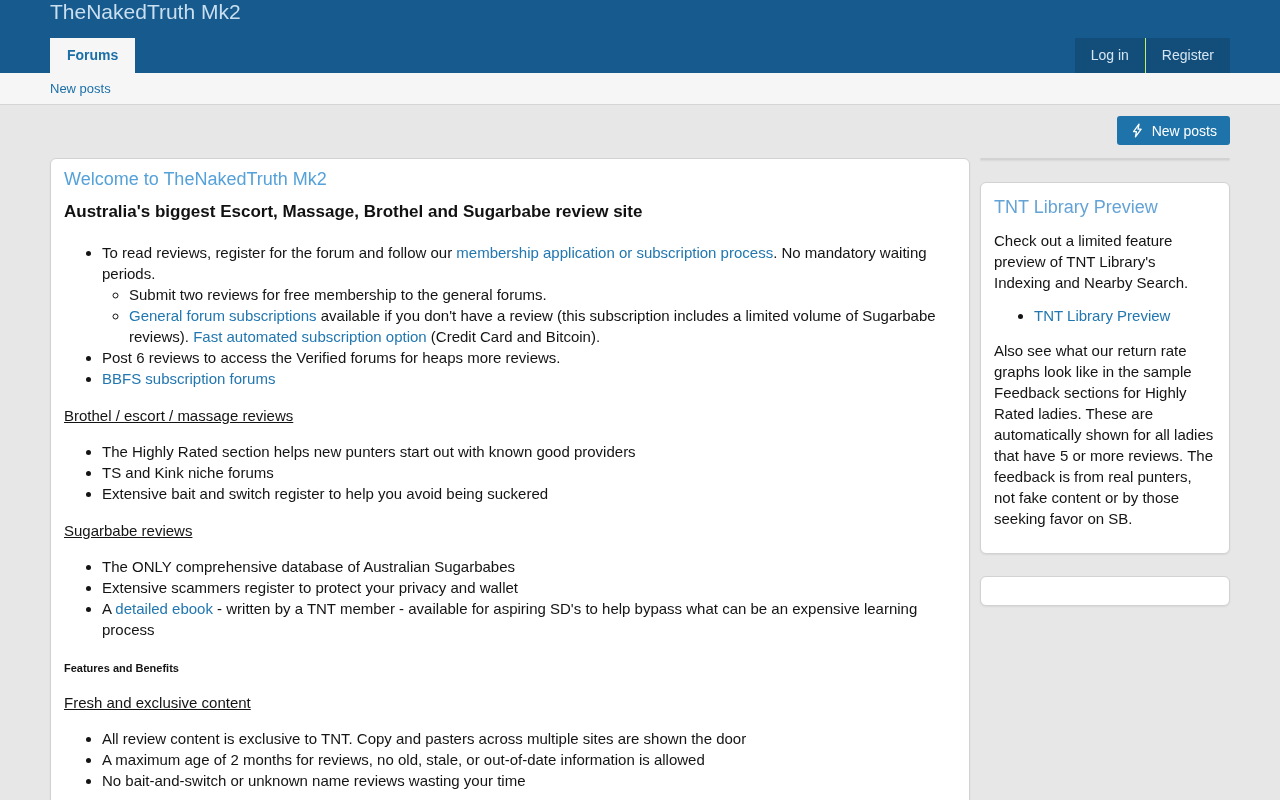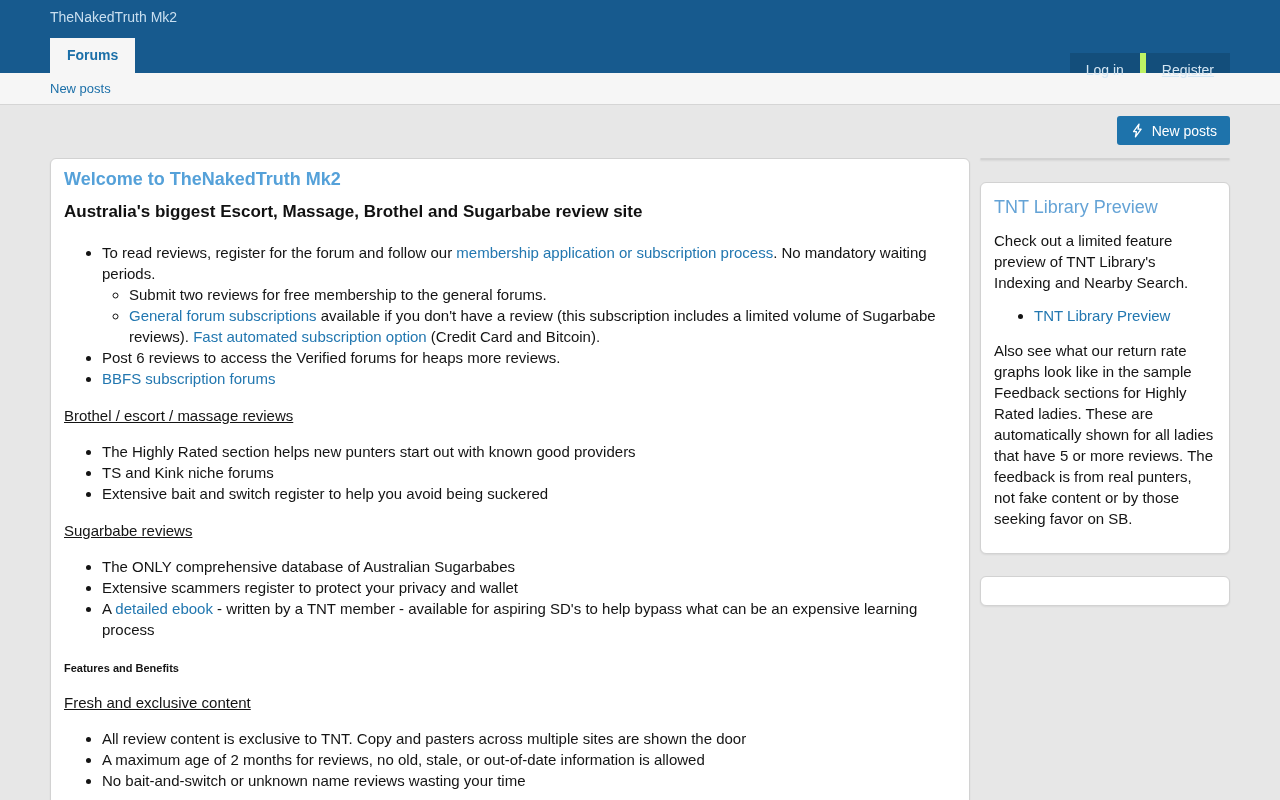--- a/index.html
+++ b/index.html
@@ -9,35 +9,35 @@
     background: #e7e7e7;
     font-family: "Liberation Sans", sans-serif;
     font-size: 15px; color: #141414;
   }
   .inner { width: 1180px; margin: 0 auto; }
 
   
   .site-header { background: #175a8e; }
   .title-row { height: 38px; }
   .site-title {
-    display: inline-block; padding-top: 9px;
-    font-size: 14px; color: #c9dff0; text-decoration: none; cursor: pointer;
+    display: inline-block; 
+    font-size: 21px; color: #c9dff0; text-decoration: none; cursor: pointer;
   }
   .nav-row { height: 35px; display: flex; justify-content: space-between; align-items: flex-end; }
   .main-tabs { display: flex; height: 35px; }
   .tab-forums {
     background: #f6f6f6; color: #1b6fa8; font-weight: bold; font-size: 14px;
     padding: 0 17px; line-height: 35px; cursor: pointer;
   }
-  .auth-tabs { display: flex; height: 20px; }
+  .auth-tabs { display: flex; height: 35px; }
   .auth-tab {
     background: #134e7b; color: #d4e6f3; font-size: 14px;
     padding: 0 16px; line-height: 35px; cursor: pointer;
   }
-  .auth-tab + .auth-tab { border-left: 6px solid #bef264; text-decoration: underline; }
+  .auth-tab + .auth-tab { border-left: 1px solid #bef264; }
 
   
   .subnav { background: #f6f6f6; border-bottom: 1px solid #d5d5d5; height: 32px; }
   .subnav-link {
     display: inline-block; font-size: 13px; color: #1b6fa8;
     line-height: 31px; text-decoration: none; cursor: pointer;
   }
 
   
   .toolbar { margin-top: 11px; display: flex; justify-content: flex-end; }
@@ -53,21 +53,21 @@
   .columns { display: flex; gap: 10px; margin-top: 13px; align-items: flex-start; }
   .main-col { width: 920px; }
   .side-col { width: 250px; display: flex; flex-direction: column; gap: 22px; }
 
   .panel {
     background: #fff; border: 1px solid #d2d2d2; border-radius: 6px;
     box-shadow: 0 1px 2px rgba(0,0,0,0.07);
   }
   .main-panel { padding: 10px 13px 20px; min-height: 700px; }
 
-  .welcome-title { font-size: 18px; font-weight: 700; color: #55a1d9; margin: 0 0 12px; }
+  .welcome-title { font-size: 18px; font-weight: 400; color: #55a1d9; margin: 0 0 12px; }
   .headline { font-size: 17px; font-weight: bold; margin: 0 0 20px; color: #111; }
 
   .post-body ul { margin: 0 0 15px; padding-left: 38px; list-style: disc; }
   .post-body li { line-height: 21px; }
   .post-body ul ul { margin: 0; padding-left: 27px; list-style: circle; }
   .h-under { font-size: 15px; text-decoration: underline; margin: 16px 0 15px; line-height: 21px; }
   .h-bold  { font-size: 11px; font-weight: bold; margin: 22px 0 18px; }
   a.lnk, .lnk { color: #2277b0; text-decoration: none; cursor: pointer; }
 
   

